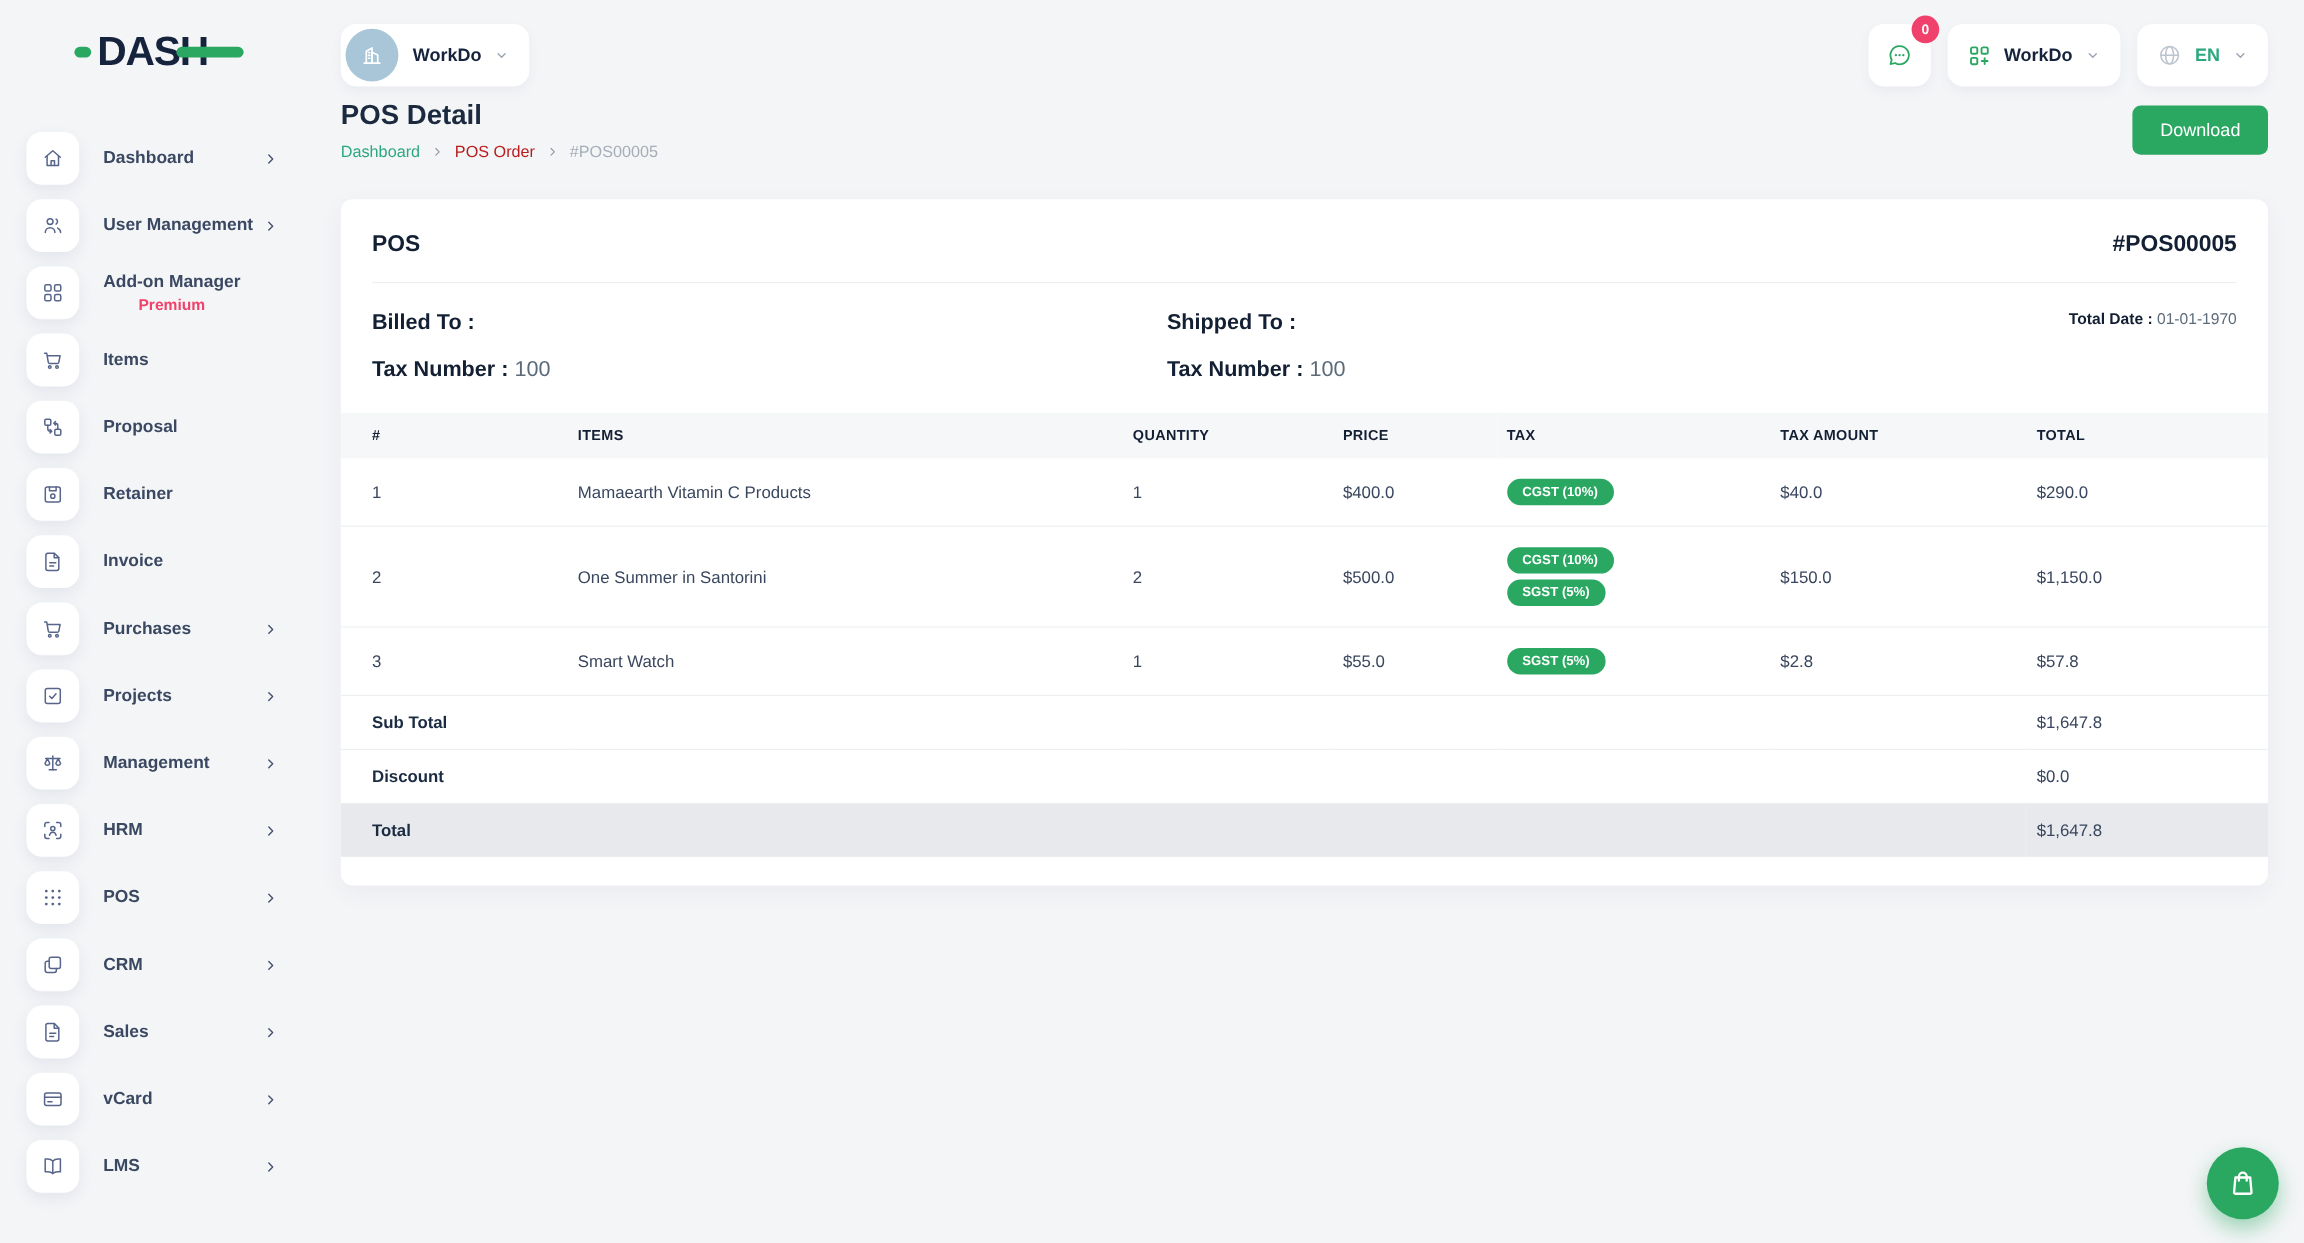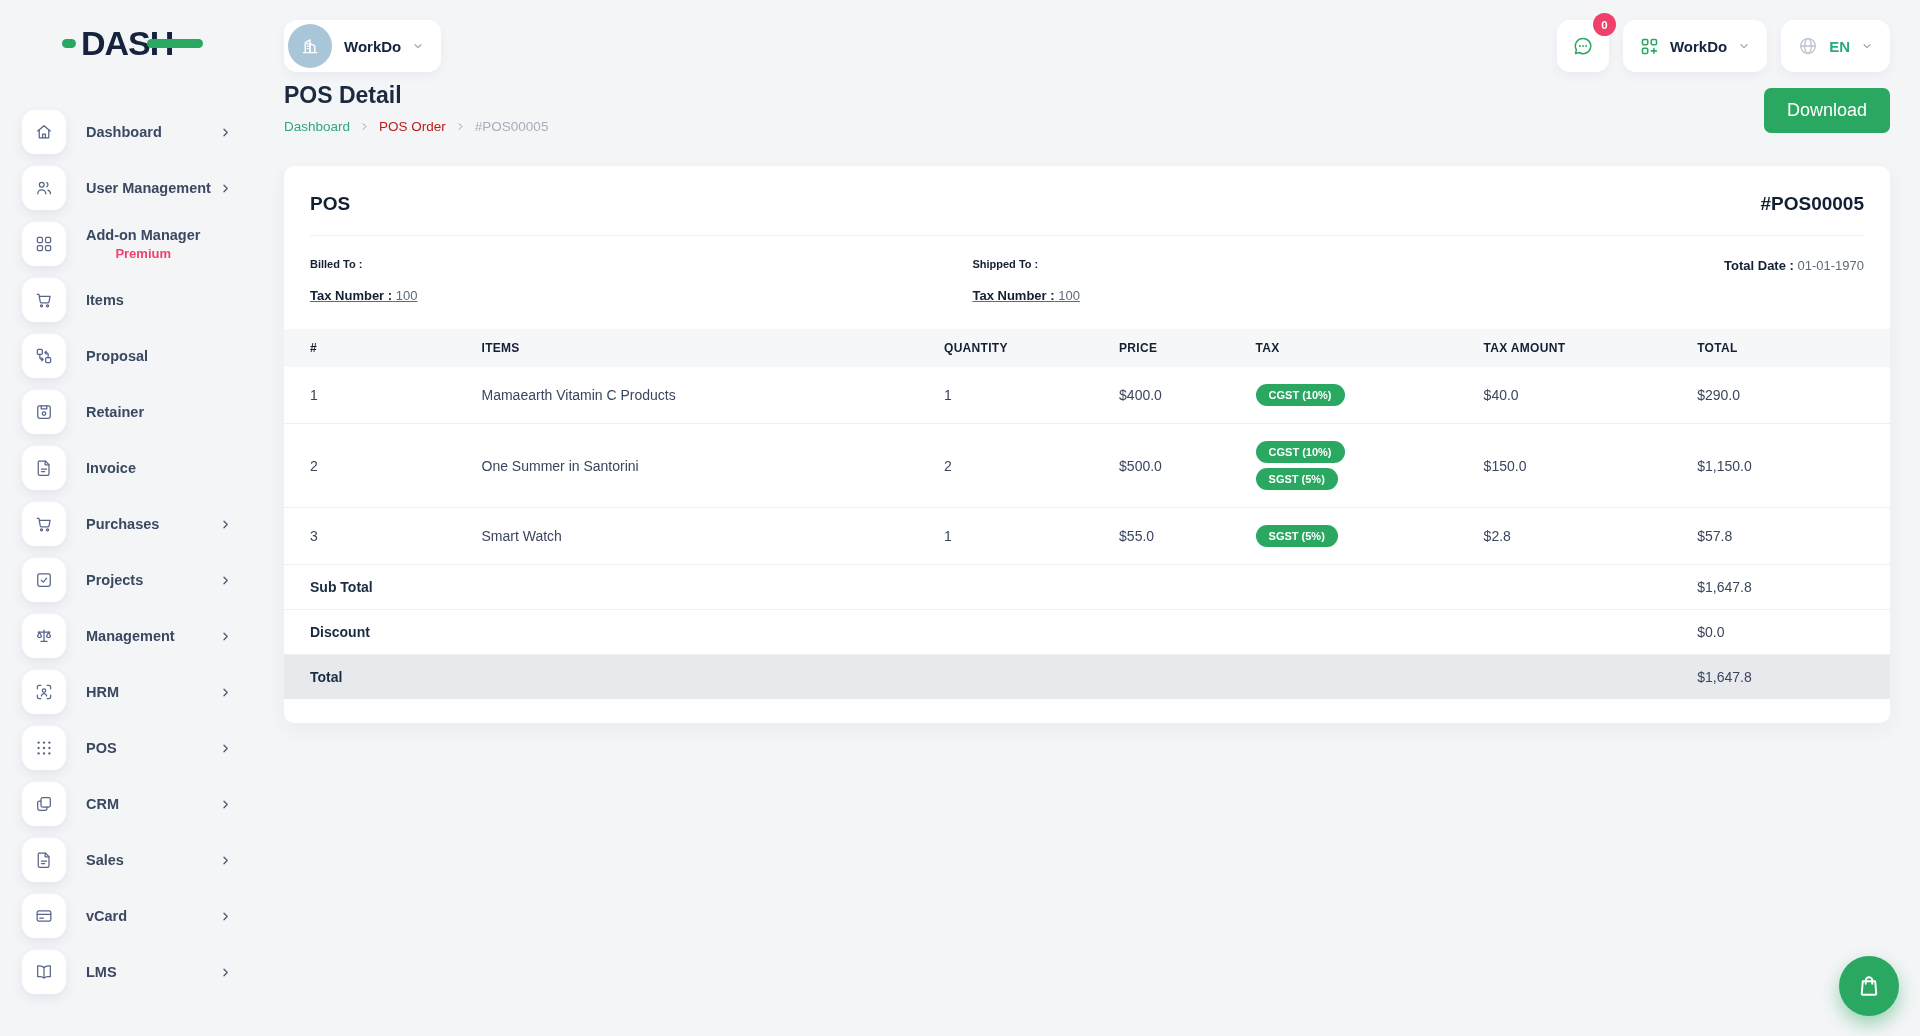--- a/index.html
+++ b/index.html
@@ -59,35 +59,35 @@
   .lang-code{font-size:15px;font-weight:700;color:var(--accent);}
 
   .page-title{position:absolute;left:26px;top:82px;font-size:23px;font-weight:700;color:#1c2a3f;}
   .breadcrumb{position:absolute;left:26px;top:119px;display:flex;align-items:center;gap:9px;
     font-size:13.5px;}
   .crumb-link{color:var(--accent);cursor:pointer;}
   .crumb-plain{color:#b91c1c;cursor:pointer;}
   .crumb-muted{color:#a6aeb9;}
   .crumb-sep{color:#8b97a5;} .crumb-sep svg{width:11px;height:11px;stroke-width:2px;}
   .download-btn{position:absolute;right:30px;top:88px;background:var(--green);color:#fff;
-    border:none;border-radius:7px;font-size:18px;font-weight:500;padding:12px 23px;cursor:pointer;
+    border:none;border-radius:7px;font-size:15px;font-weight:500;padding:12px 23px;cursor:pointer;
     font-family:inherit;}
 
   
   .card{position:absolute;left:26px;right:30px;top:166px;background:#fff;border-radius:10px;
     box-shadow:0 6px 20px rgba(30,50,90,.05);overflow:hidden;}
   .card-head{display:flex;justify-content:space-between;align-items:center;padding:27px 26px 20px;}
   .card-head .pos-title,.card-head .pos-number{font-size:19px;font-weight:700;color:#131f33;}
   .card-divider{border-top:1px solid var(--border);margin:0 26px;}
   .addresses{position:relative;padding:22px 26px 26px;}
   .addr-col{display:inline-block;vertical-align:top;}
   .addr-billed{width:658px;}
-  .addr-label{font-size:11px;font-weight:700;color:#131f33;margin-bottom:9px;}
+  .addr-label{font-size:18px;font-weight:700;color:#131f33;margin-bottom:9px;}
   .addr-line{font-size:13px;color:var(--text);margin-bottom:7px;line-height:1.05;}
-  .addr-tax{font-size:13px;margin-top:18px;text-decoration:underline;}
+  .addr-tax{font-size:18px;margin-top:18px;}
   .addr-tax b{color:#131f33;font-weight:700;}
   .issue-date{position:absolute;right:26px;top:22px;font-size:13px;}
   .issue-date b{color:#131f33;font-weight:700;}
 
   table{width:100%;border-collapse:collapse;table-layout:fixed;}
   thead th{background:#f6f7f9;text-align:left;font-size:12px;font-weight:700;color:#131f33;
     text-transform:uppercase;letter-spacing:.3px;padding:12px 8px;}
   thead th:first-child{padding-left:26px;}
   tbody td{padding:17px 8px;border-bottom:1px solid var(--border);font-size:14px;color:#39465e;
     vertical-align:middle;}

